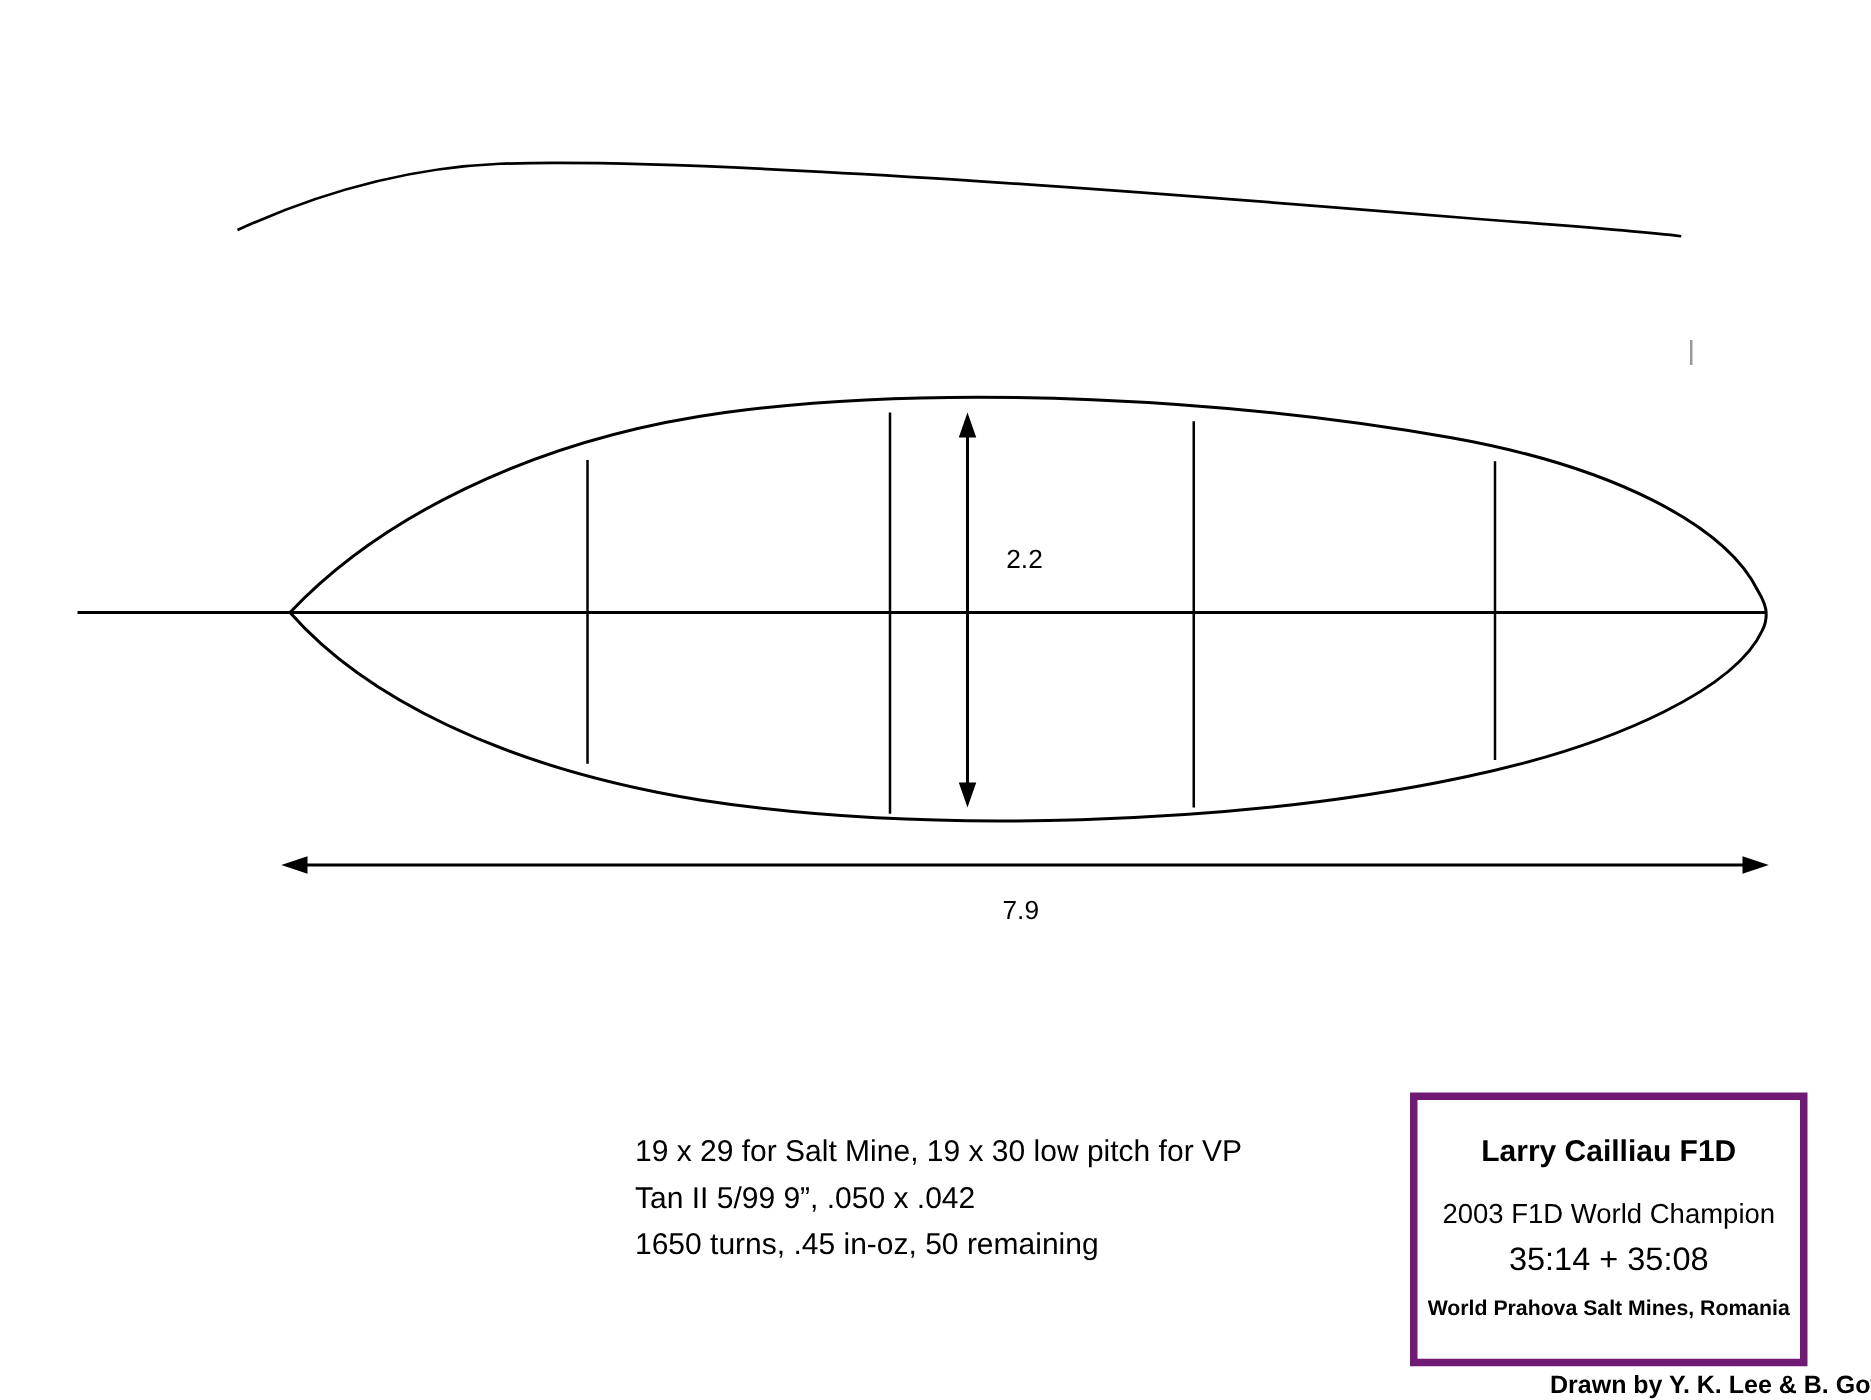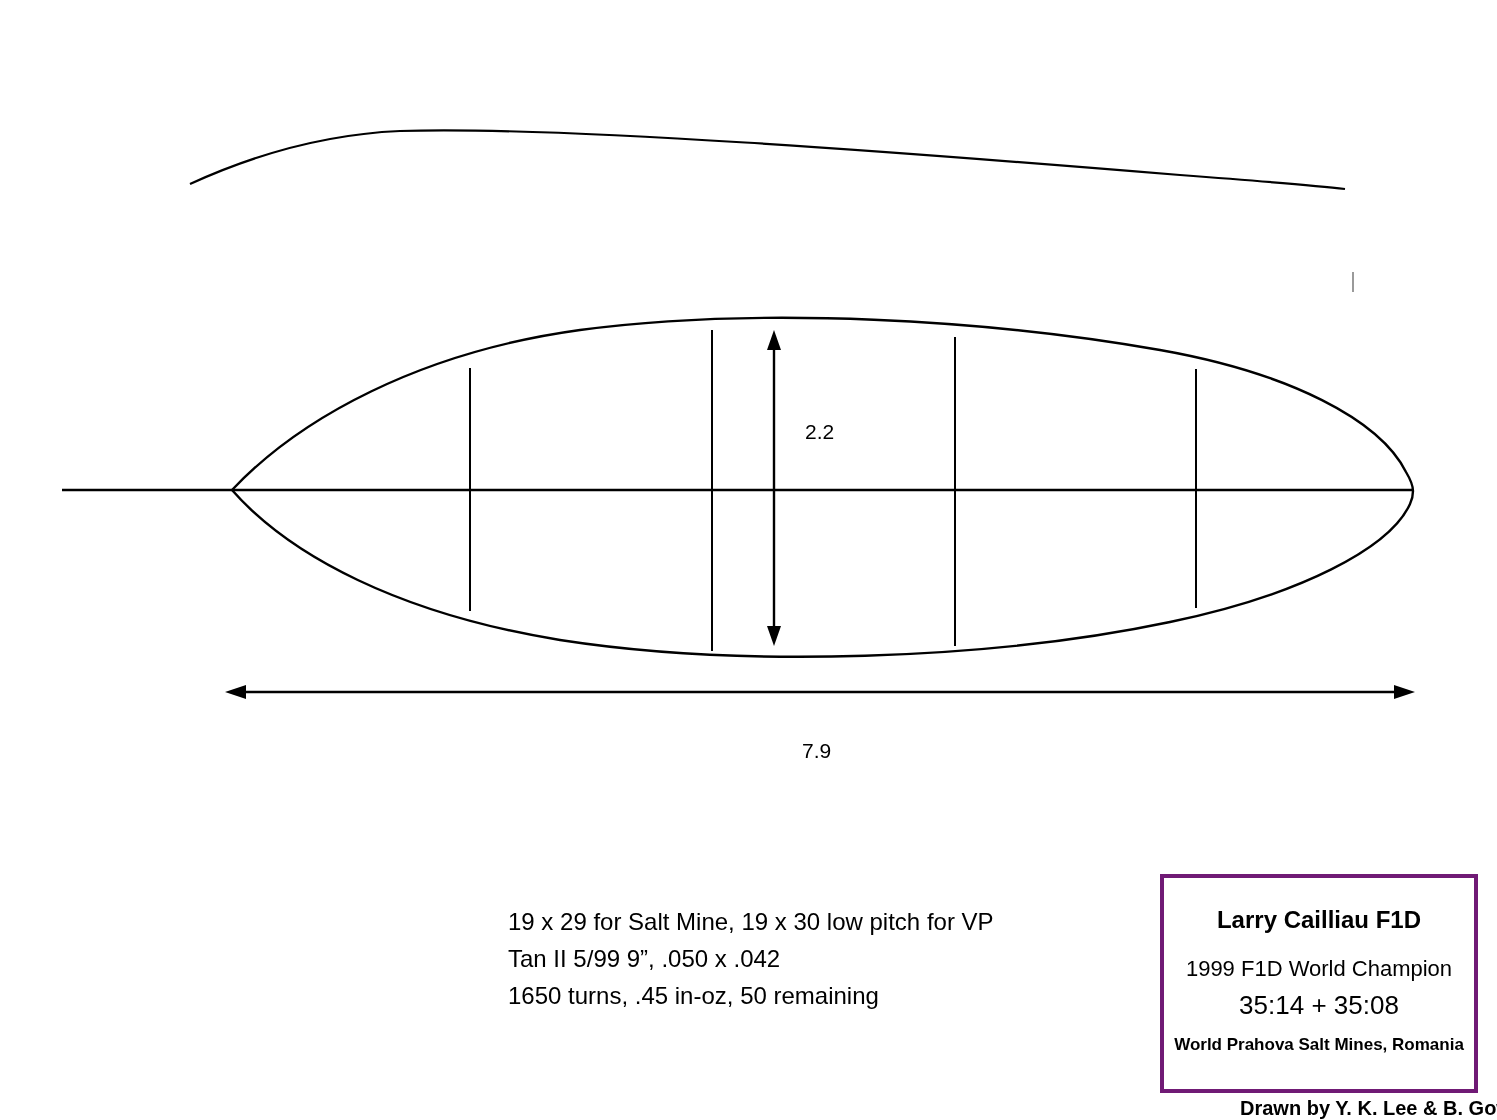--- a/index.html
+++ b/index.html
@@ -23,48 +23,47 @@
     height: 1120px;
   }
   .dim-label {
     position: absolute;
     font-size: 21px;
     color: #000;
     white-space: nowrap;
   }
   #thickness-label {
     left: 805px;
-    top: 420px;
+    top: 436px;
   }
   #length-label {
     left: 802px;
-    top: 739px;
+    top: 717px;
   }
   #notes-block {
     position: absolute;
     left: 480px;
     top: 903px;
     font-size: 24px;
     line-height: 37px;
     white-space: nowrap;
     margin-left: 28px;
   }
   #notes-block div {
     margin: 0;
   }
   #title-block {
     position: absolute;
     left: 1128px;
     top: 874px;
     width: 318px;
     height: 219px;
-    border: 4px solid #701a75;
+    border: 6px solid #701a75;
     box-sizing: border-box;
     text-align: center;
-    margin-left: 32px;
   }
   #title-block .tb-name {
     font-size: 24px;
     font-weight: bold;
     margin-top: 28px;
   }
   #title-block .tb-sub1 {
     font-size: 22px;
     margin-top: 22px;
   }
@@ -125,18 +124,18 @@
 <div class="dim-label" id="length-label">7.9</div>
 
 <div id="notes-block">
   <div>19 x 29 for Salt Mine, 19 x 30 low pitch for VP</div>
   <div>Tan II 5/99  9”, .050 x .042</div>
   <div>1650 turns, .45 in-oz, 50 remaining</div>
 </div>
 
 <div id="title-block">
   <div class="tb-name">Larry Cailliau F1D</div>
-  <div class="tb-sub1">1999 F1D World Champion</div>
+  <div class="tb-sub1">2003 F1D World Champion</div>
   <div class="tb-sub2">35:14 + 35:08</div>
   <div class="tb-sub3">World Prahova Salt Mines, Romania</div>
 </div>
 
 <div id="credit">Drawn by Y. K. Lee &amp; B. Gowen</div>
 
 </body></html>

